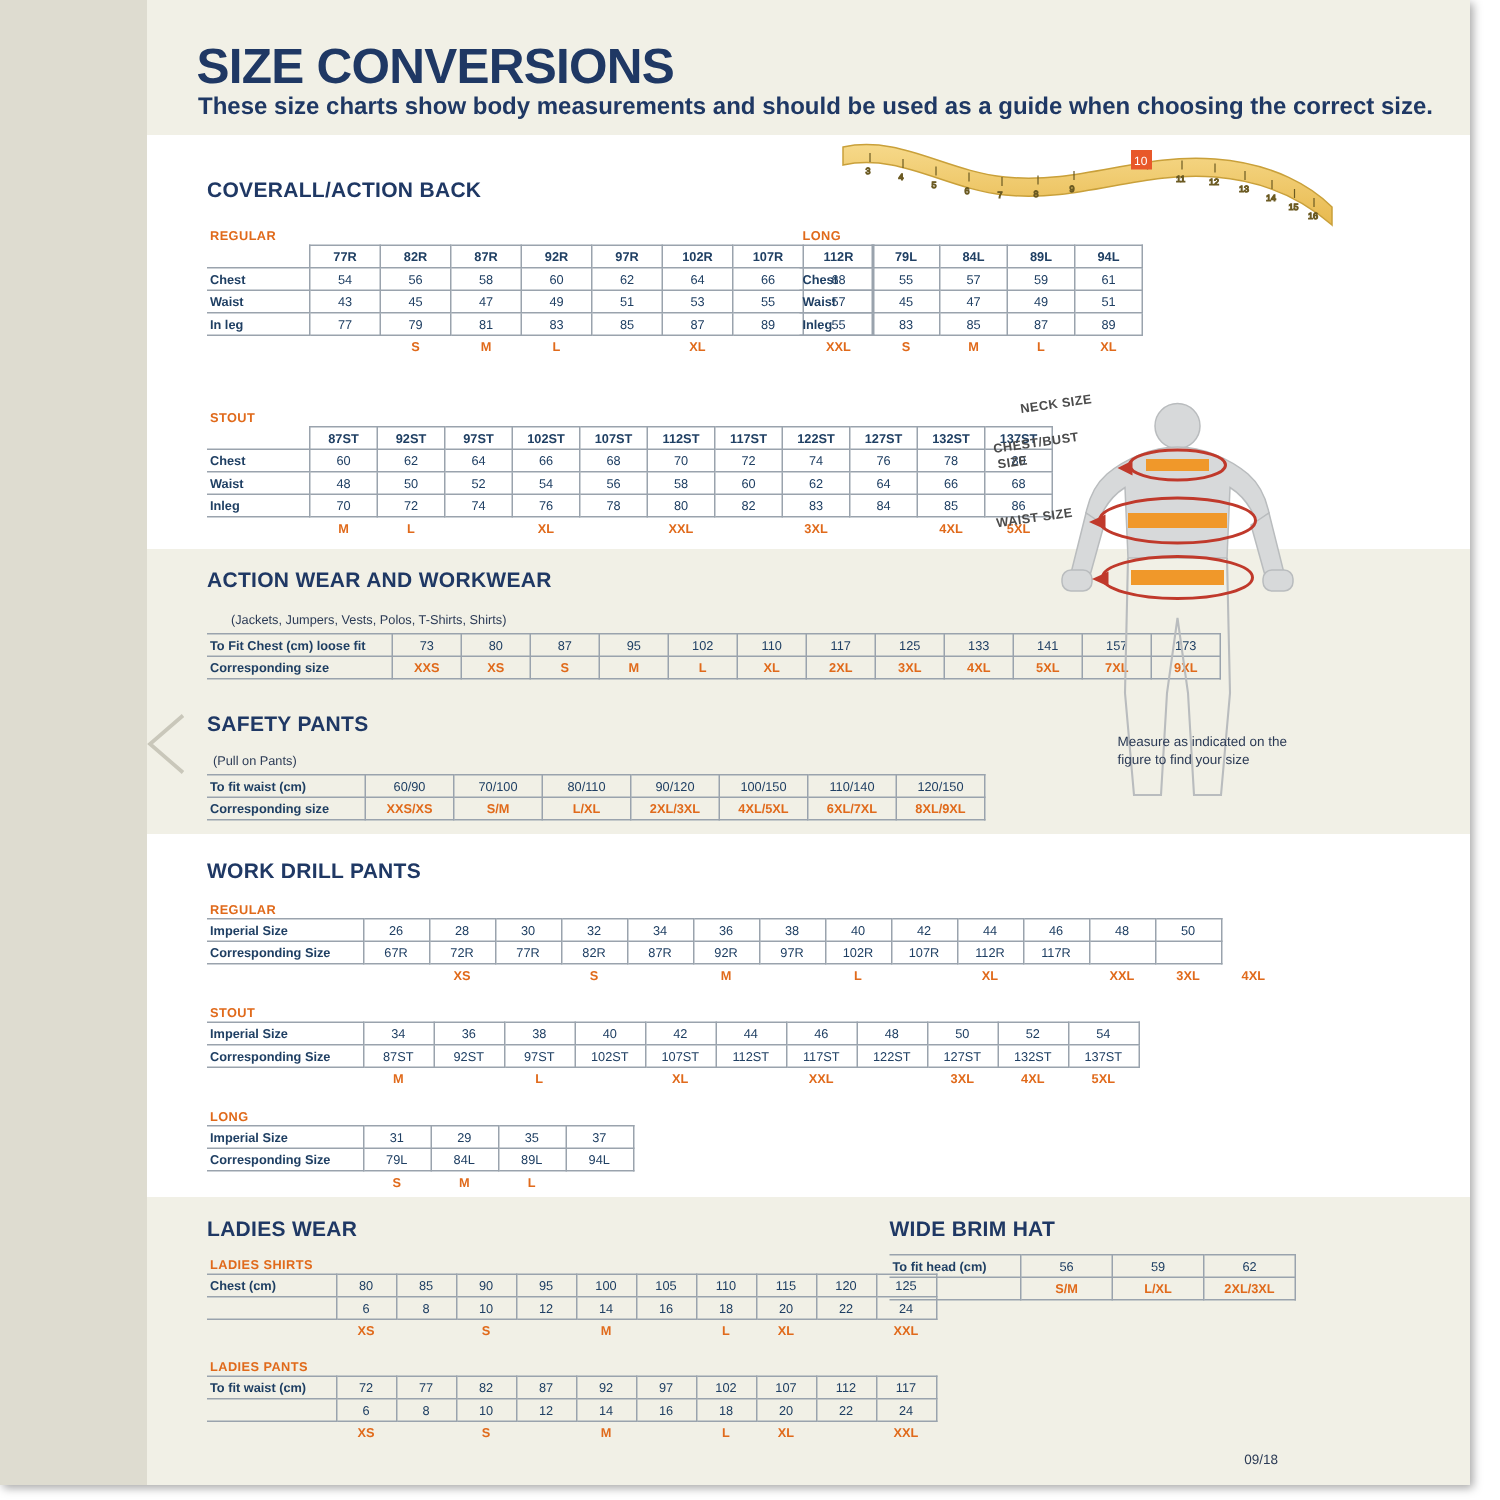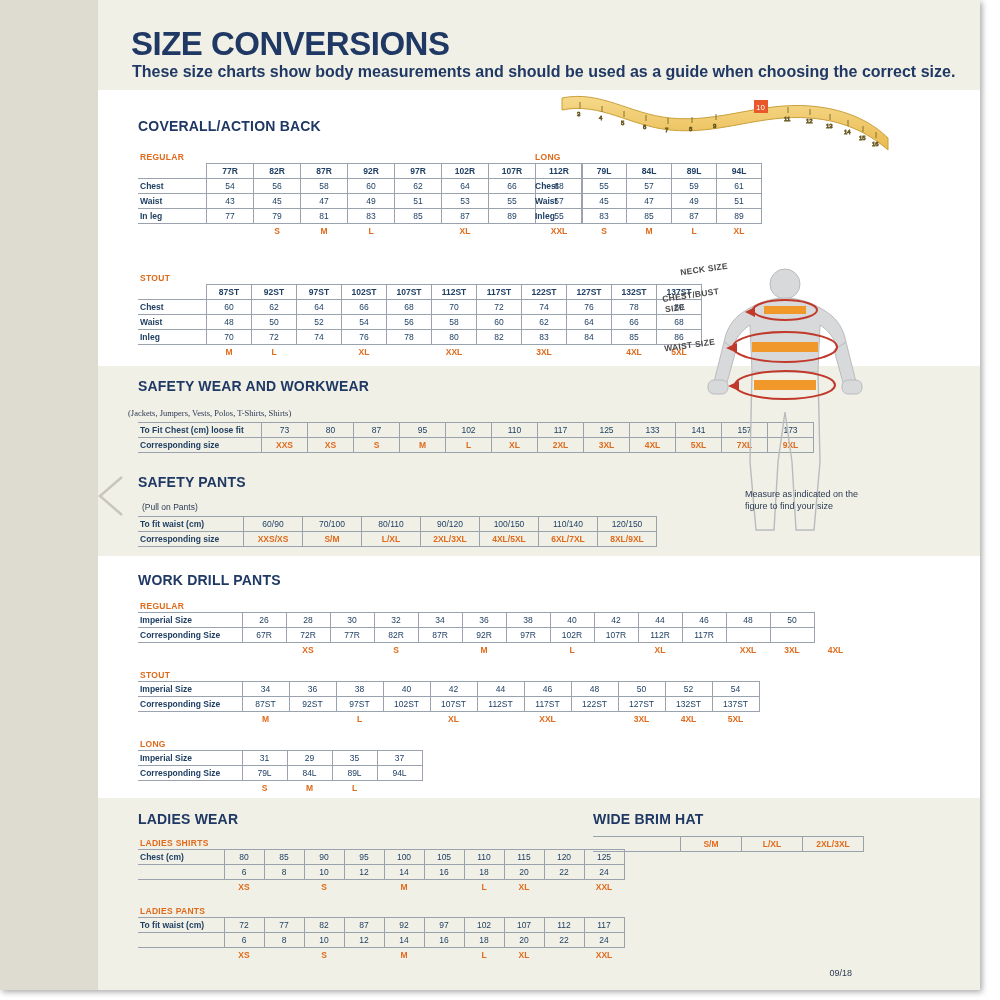--- a/index.html
+++ b/index.html
@@ -317,22 +317,22 @@
           <td style="width:38px">XXL</td>
           <td style="width:38px"></td>
           <td style="width:38px">3XL</td>
           <td style="width:38px"></td>
           <td style="width:38px">4XL</td>
           <td style="width:38px">5XL</td>
         </tr>
       </tbody>
     </table>
 
-  <div class="sect" style="left:138px;top:378px;">SAFETY WEAR AND WORKWEAR</div>
-  <div class="note" style="left:128px;top:408px;font-family:Liberation Serif, serif;">(Jackets, Jumpers, Vests, Polos, T-Shirts, Shirts)</div>
+  <div class="sect" style="left:138px;top:378px;">ACTION WEAR AND WORKWEAR</div>
+  <div class="note" style="left:154px;top:408px;">(Jackets, Jumpers, Vests, Polos, T-Shirts, Shirts)</div>
   <table id="t-safety" style="left:138px;top:422px;">
       <tbody>
         <tr>
           <td class="lbl" style="width:118px">To Fit Chest (cm) loose fit</td>
           <td class="" style="width:39px">73</td>
           <td class="" style="width:39px">80</td>
           <td class="" style="width:39px">87</td>
           <td class="" style="width:39px">95</td>
           <td class="" style="width:39px">102</td>
           <td class="" style="width:39px">110</td>
@@ -611,20 +611,26 @@
           <td style="width:33px">XL</td>
           <td style="width:33px"></td>
           <td style="width:33px">XXL</td>
         </tr>
       </tbody>
     </table>
 
   <div class="sect" style="left:593px;top:811px;">WIDE BRIM HAT</div>
   <table id="t-hat" style="left:593px;top:836px;">
       <tbody>
+        <tr>
+          <td class="lbl" style="width:82px">To fit head (cm)</td>
+          <td class="" style="width:54px">56</td>
+          <td class="" style="width:54px">59</td>
+          <td class="" style="width:54px">62</td>
+        </tr>
         <tr>
           <td class="lbl" style="width:82px"></td>
           <td class=" orange" style="width:54px">S/M</td>
           <td class=" orange" style="width:54px">L/XL</td>
           <td class=" orange" style="width:54px">2XL/3XL</td>
         </tr>
       </tbody>
     </table>
 
   <svg class="figure" viewBox="0 0 190 290">

